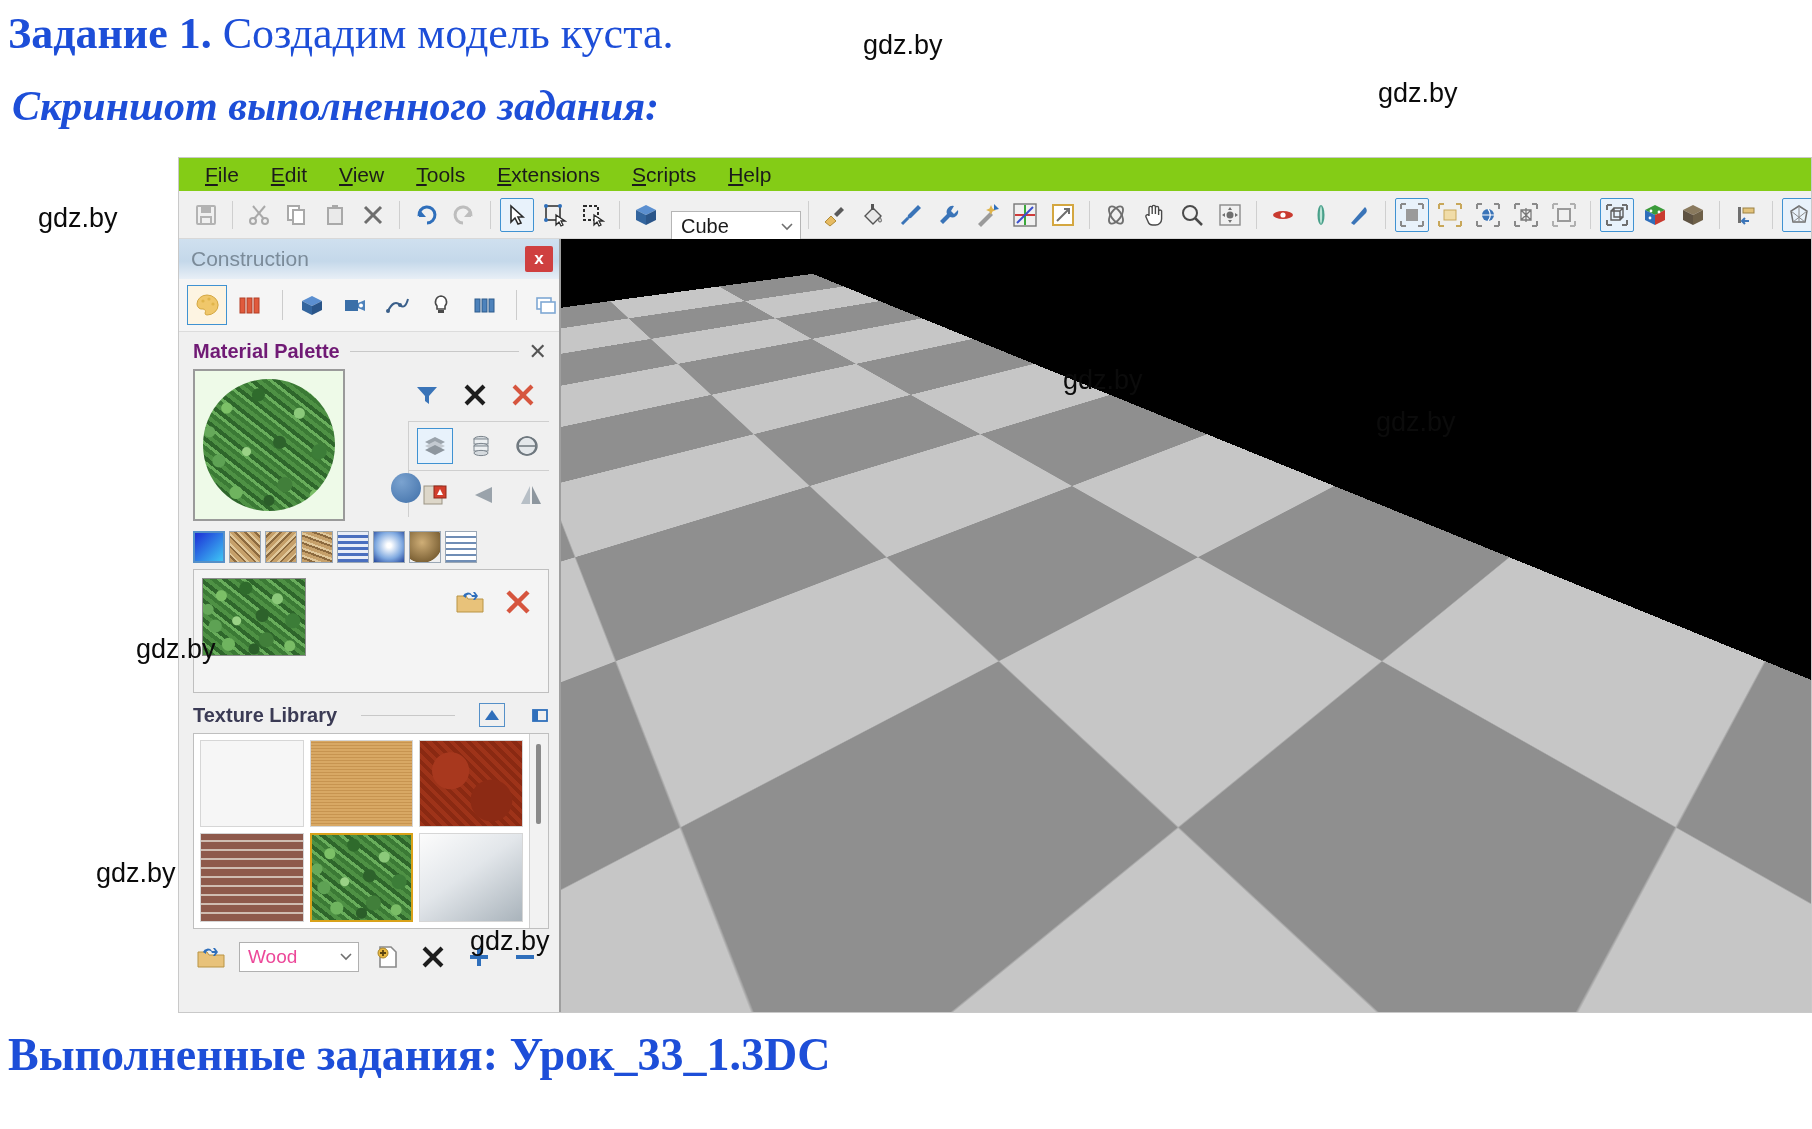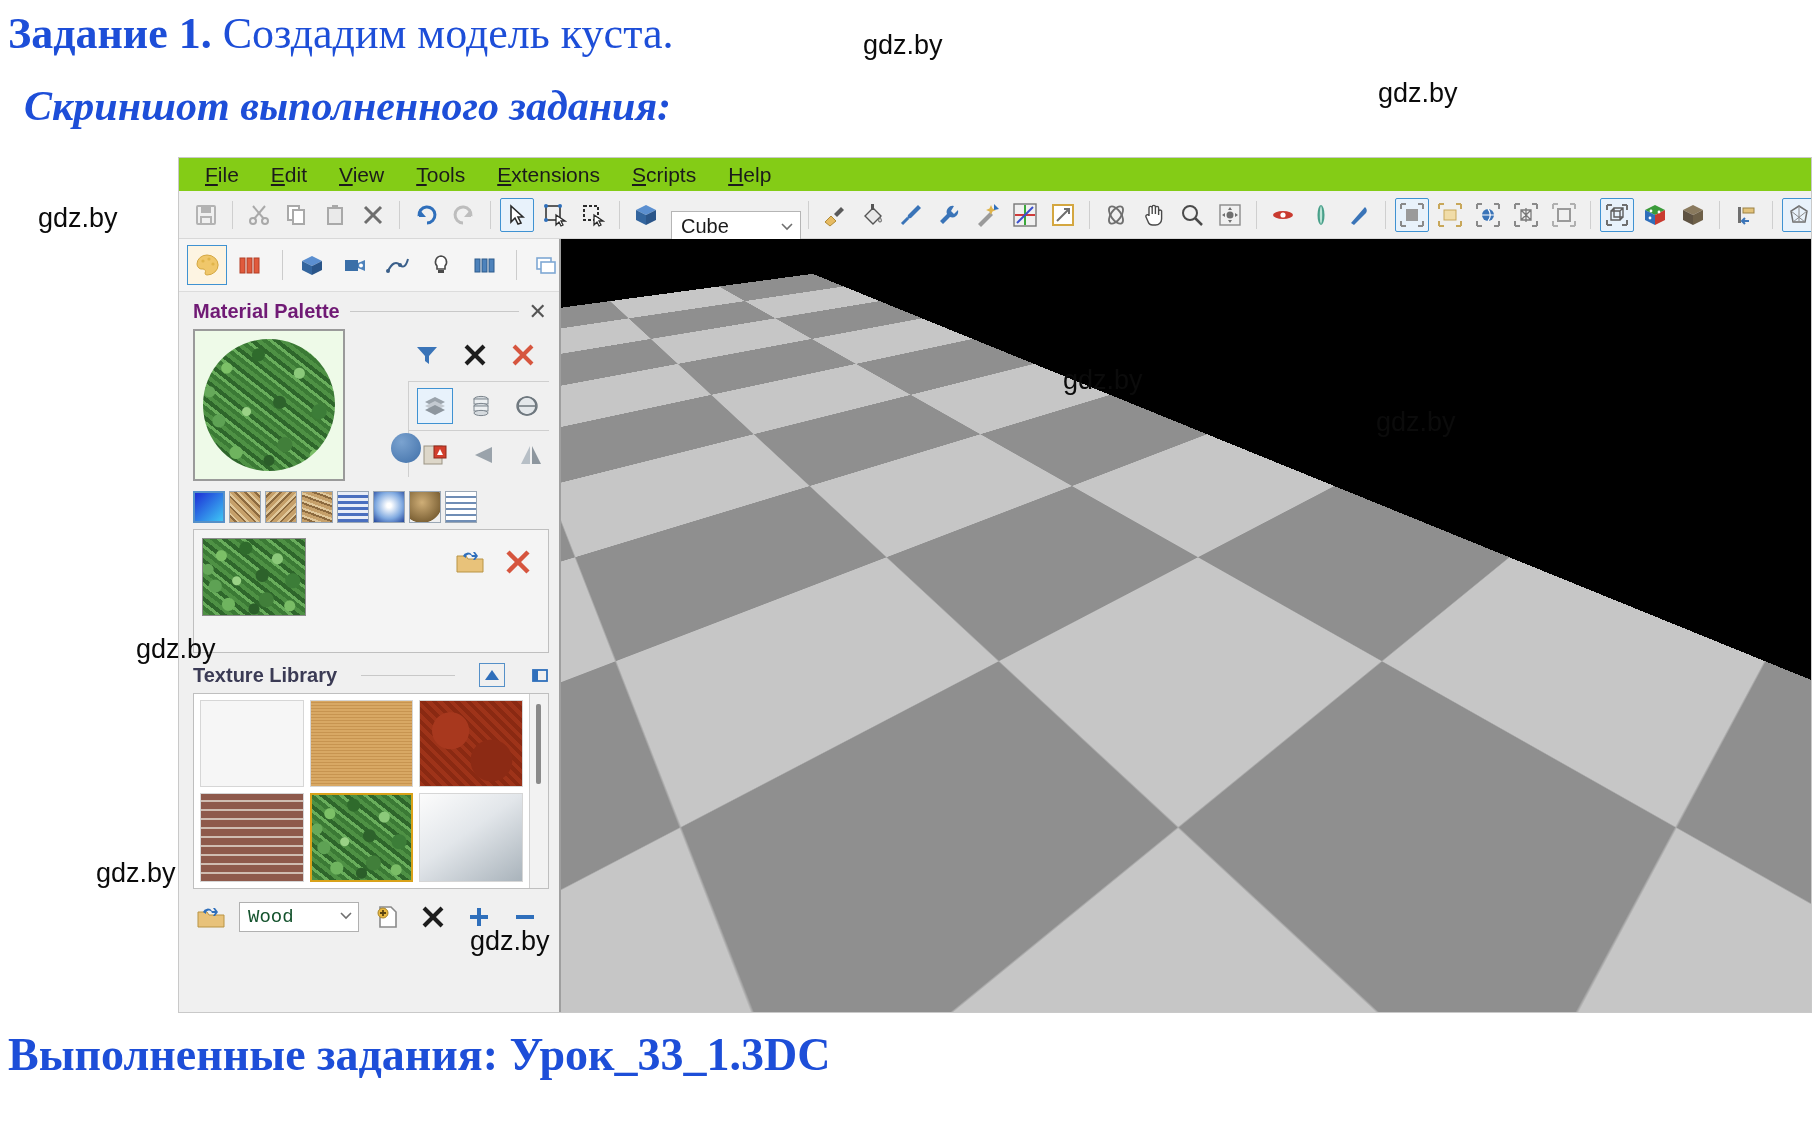--- a/index.html
+++ b/index.html
@@ -13,21 +13,21 @@
 
   
   .hdr-line{
     position:absolute;
     font-family:"Liberation Serif", serif;
     color:#1d4ed8;
     white-space:nowrap;
   }
   #title-line-1{ left:8px; top:8px; font-size:44px; }
   #title-line-1 .bold{ font-weight:bold; }
-  #title-line-2{ left:24px; top:82px; font-size:42px; font-weight:bold; font-style:italic; }
+  #title-line-2{ left:12px; top:82px; font-size:42px; font-weight:bold; font-style:italic; }
   #footer-line{ left:8px; top:1028px; font-size:46px; font-weight:bold; }
 
   
   .wm{
     position:absolute;
     font-family:"Liberation Sans", sans-serif;
     font-size:27px;
     color:#0b0b0b;
     white-space:nowrap;
     z-index:60;
@@ -253,23 +253,22 @@
   }
 
   
   #panel-bottom{
     display:flex;align-items:center;gap:10px;
     padding:10px 0 10px 14px;
   }
   #lib-combo{
     width:120px;height:30px;background:#fff;border:1px solid #b0b0b0;
     display:flex;align-items:center;justify-content:space-between;
-    padding:0 5px 0 8px;box-sizing:border-box;font-size:19px;color:#14532d;
+    padding:0 5px 0 8px;box-sizing:border-box;font-size:19px;color:#ec4899;
     flex:0 0 auto;
-    font-family:Liberation Mono, monospace;
   }
 
   
   #viewport{
     flex:1;position:relative;background:#000000;overflow:hidden;
   }
   #floor{
     position:absolute;
     left:-520px; top:205px;
     width:2380px; height:1200px;
@@ -562,20 +561,24 @@
           <path d="M13 4 L13 20 M5 9 L19 20 M21 9 L7 20" fill="none" stroke="#8a8a8a" stroke-width="1"></path>
         </svg>
     </div>
 
   </div>
 
   <div id="app-body">
 
     <div id="construction-panel">
 
+      <div id="panel-titlebar">
+        <span id="panel-title">Construction</span>
+        <span id="panel-close">x</span>
+      </div>
 
       <div id="panel-tabs">
         <div class="ptab active" title="Palette">
           <svg width="28" height="28" viewBox="0 0 28 28">
               <path d="M14 4 a10 9 0 0 0 -10 9 a5 5 0 0 0 6 5 a2.5 2.5 0 0 1 2 4 a2 2 0 0 0 2 2 a10 9 0 0 0 0 -20 Z" fill="#f0c76a" stroke="#d4a741" stroke-width="1"></path>
               <circle cx="10" cy="10" r="1.6" fill="#e0b44a"></circle>
               <circle cx="16" cy="8" r="1.6" fill="#e0b44a"></circle>
               <circle cx="20" cy="13" r="1.6" fill="#e0b44a"></circle>
             </svg>
         </div>

